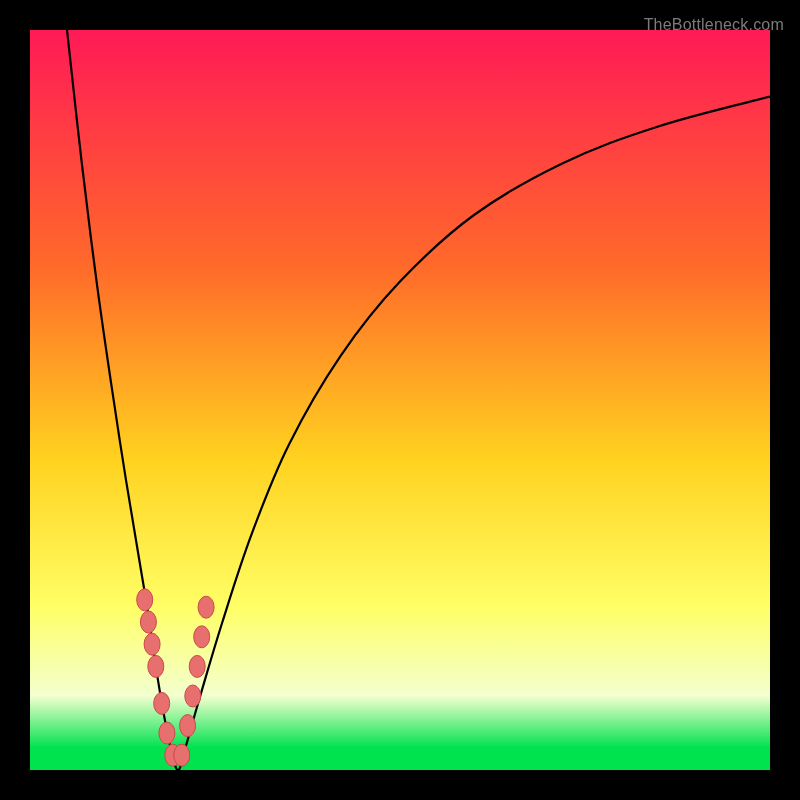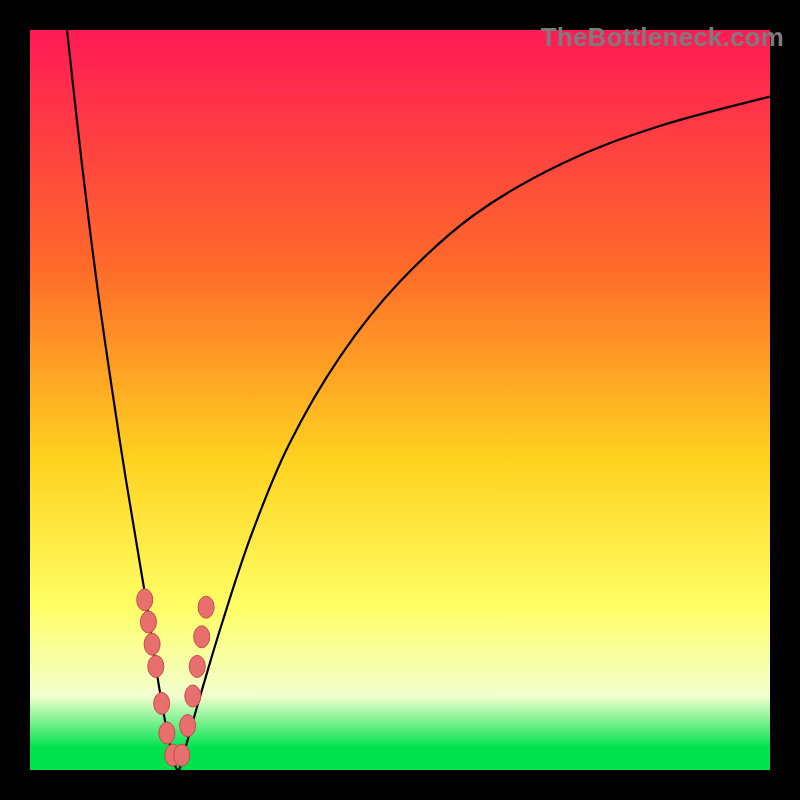--- a/index.html
+++ b/index.html
@@ -25,25 +25,25 @@
     height: 740px;
     overflow: hidden;
   }
   .gradient-bg {
     position: absolute;
     left: 0; top: 0;
     width: 100%; height: 100%;
   }
   .watermark {
     position: absolute;
-    top: 22px;
+    top: 16px;
     right: 16px;
     color: #7c7c7c;
-    font-size: 26px;
-    font-weight: 700;
+    font-size: 16px;
+    font-weight: 400;
     letter-spacing: 0.2px;
   }
   svg.curve {
     position: absolute;
     left: 0; top: 0;
     width: 100%; height: 100%;
     overflow: visible;
   }
 </style>
 </head>

